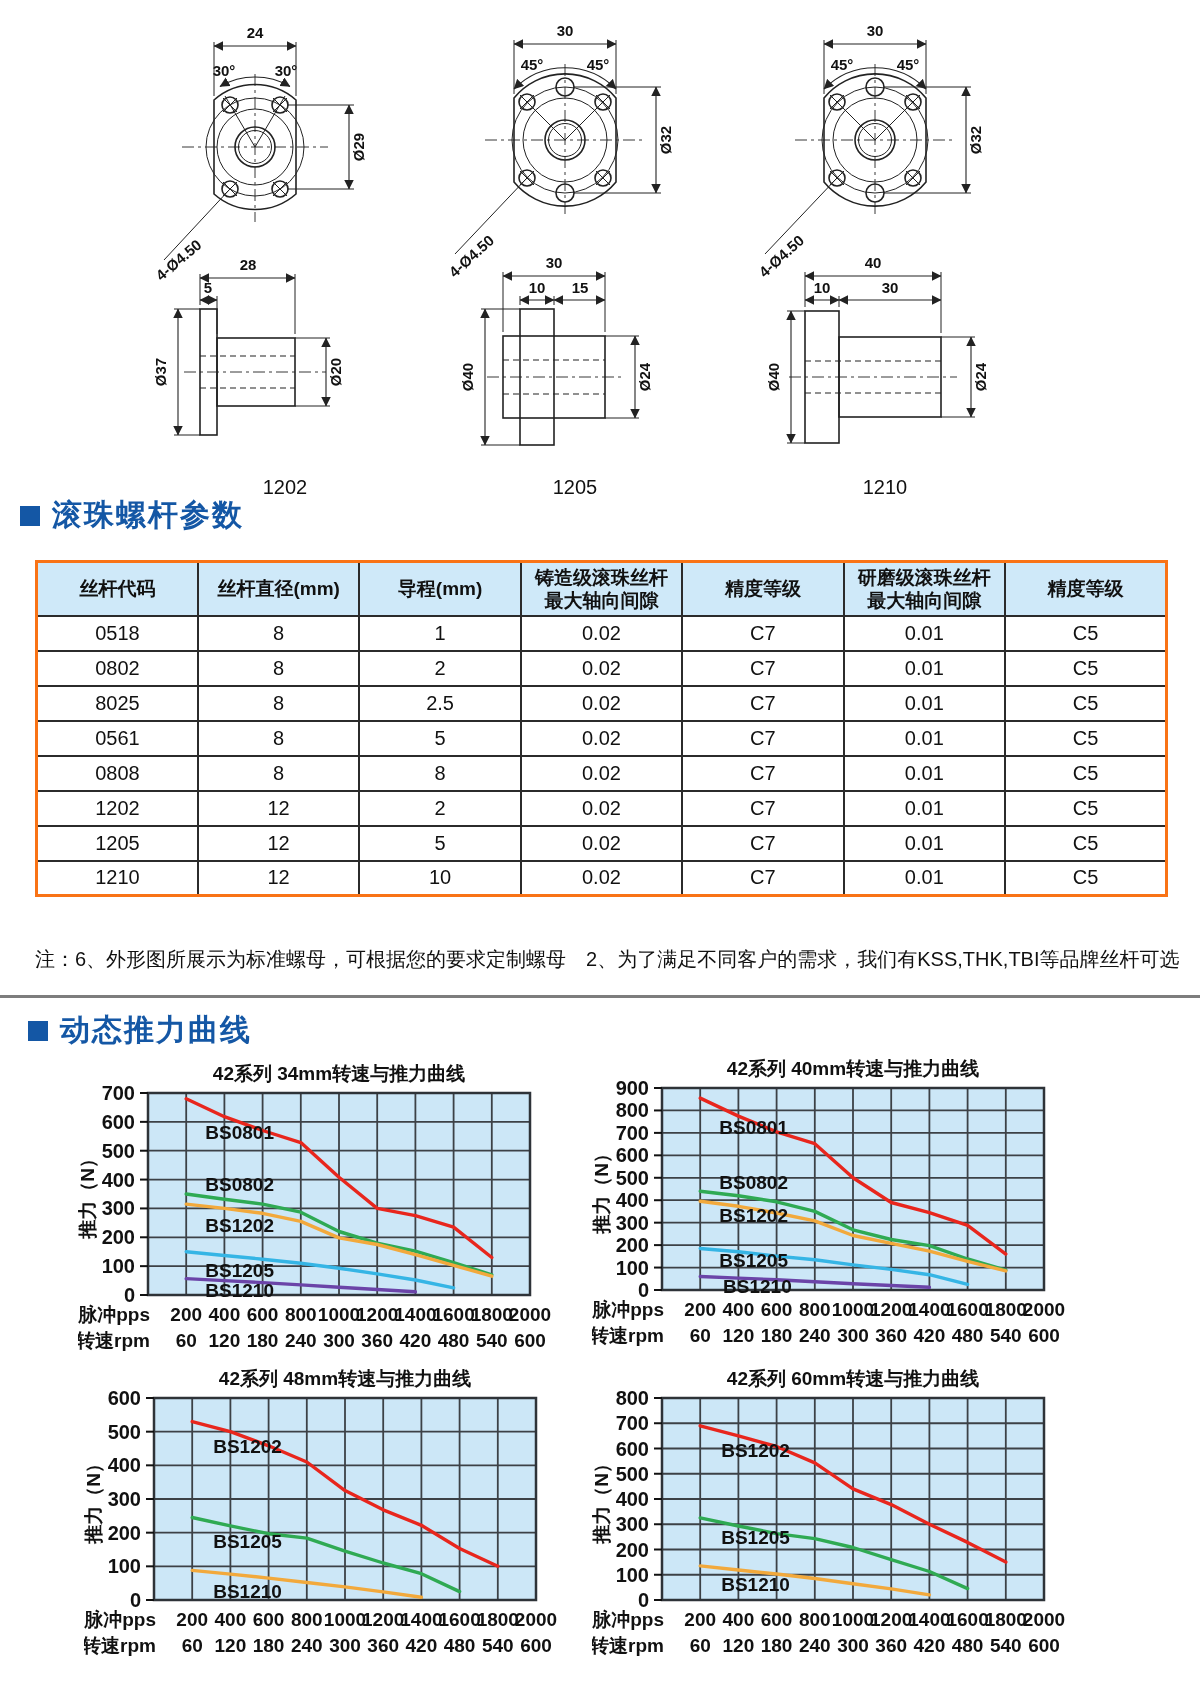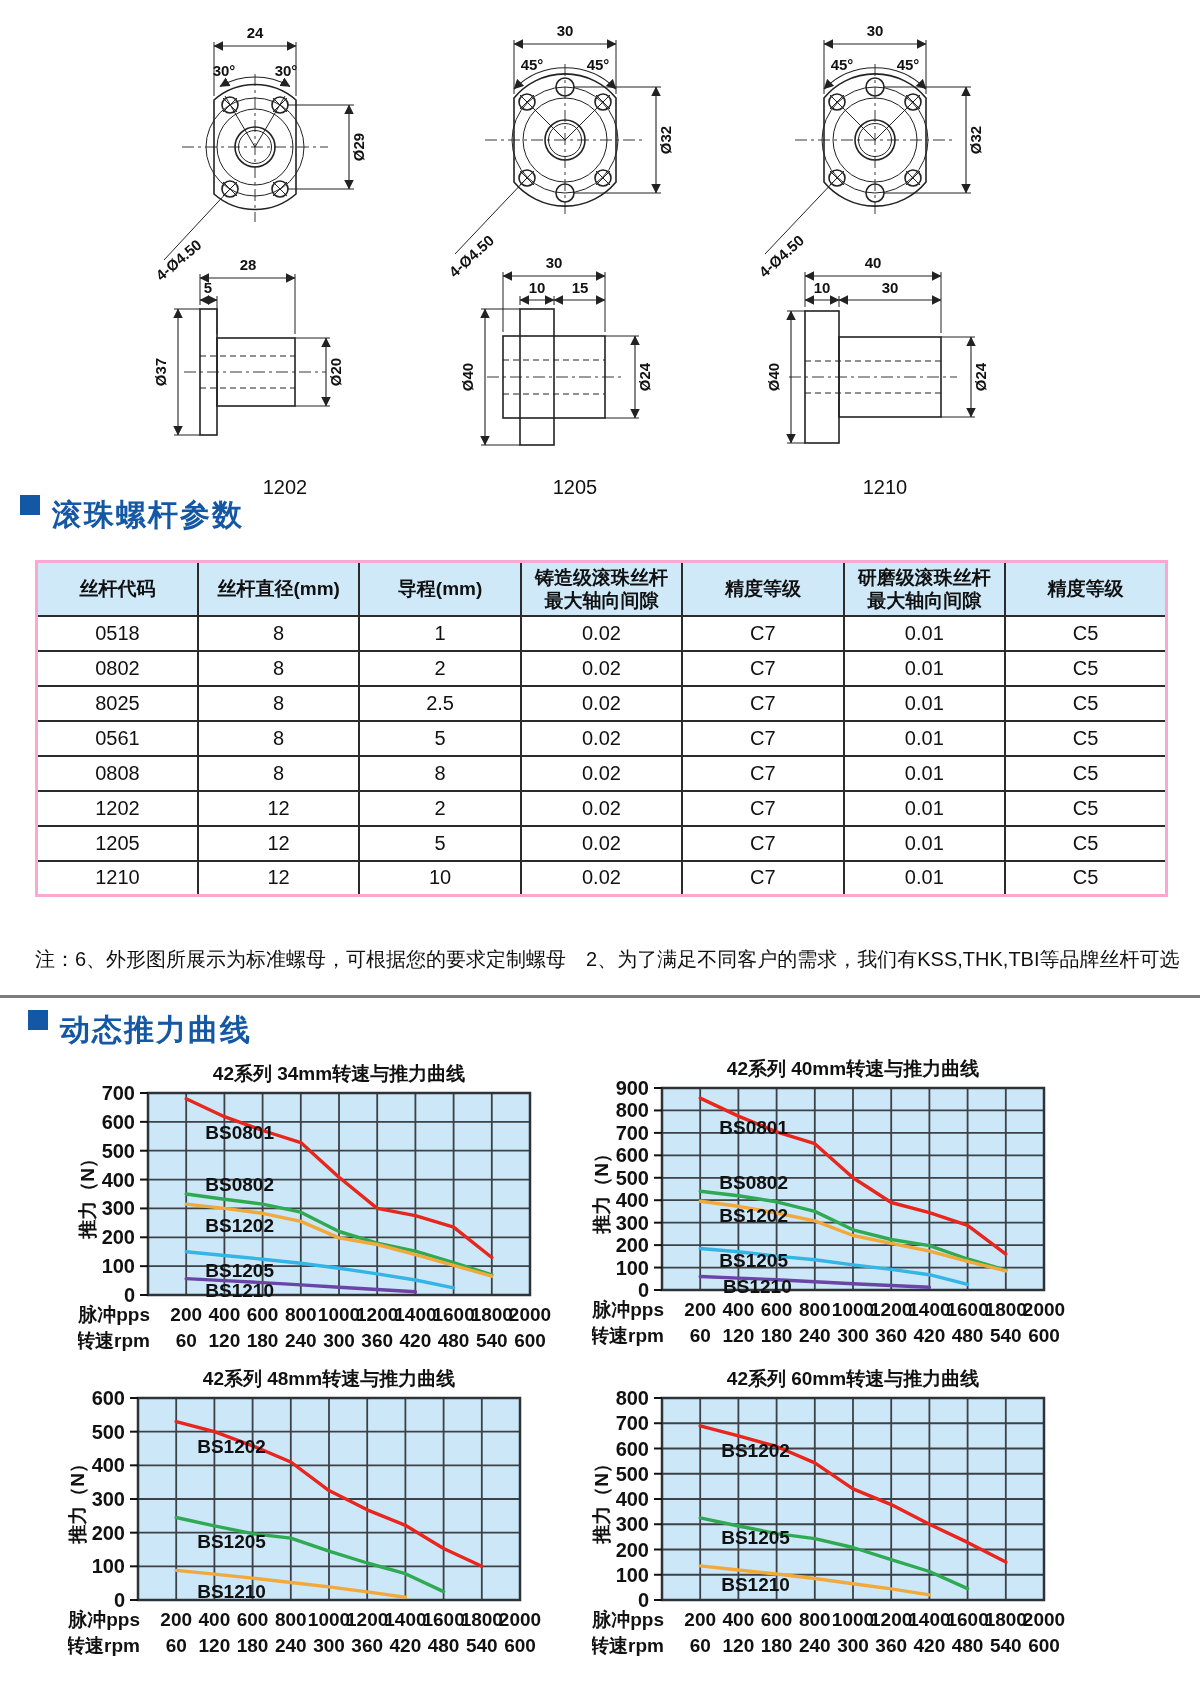--- a/index.html
+++ b/index.html
@@ -1,25 +1,25 @@
 <!DOCTYPE html>
 <html><head>
 <meta charset="utf-8">
 <style>
   *{margin:0;padding:0;box-sizing:border-box}
   html,body{background:#ffffff}
   body{width:1200px;height:1690px;position:relative;font-family:"Liberation Sans","DejaVu Sans",sans-serif;color:#111;overflow:hidden}
   .abs{position:absolute}
 
   
-  .sec-title{display:flex;gap:12px;font-size:30px;font-weight:bold;color:#1457a5;letter-spacing:2px}
+  .sec-title{display:flex;align-items:center;gap:12px;font-size:30px;font-weight:bold;color:#1457a5;letter-spacing:2px}
   .sec-title .sq{width:20px;height:20px;background:#1457a5;flex:0 0 auto}
 
   
-  table.params{border-collapse:collapse;width:1133px;table-layout:fixed;border:3px solid #f9a8d4}
+  table.params{border-collapse:collapse;width:1133px;table-layout:fixed;border:3px solid #f97316}
   .params th,.params td{border:2px solid #2b2b2b;text-align:center;vertical-align:middle}
   .params th{background:#cfe9f9;font-size:19px;font-weight:bold;height:54px;white-space:pre-line;line-height:23px}
   .params td{font-size:20px;height:35px}
 
   .note{font-size:20px;white-space:nowrap}
   .divider{width:1200px;height:3px;background:#7d7d7d}
 
   
   .dl{stroke:#222;stroke-width:1.6;fill:none}
   .dthin{stroke:#222;stroke-width:1;fill:none}
@@ -477,21 +477,21 @@
       <text class="slab" x="127.3" y="76.4">BS0801</text>
       <polyline points="108.2,133.2 146.4,137.7 184.6,143.8 222.8,153.4 261.0,171.8 299.2,181.5 337.4,187.6 375.6,201.0 413.8,212.2" fill="none" stroke="#2faa53" stroke-width="3.4" stroke-linecap="round" stroke-linejoin="round"></polyline>
       <text class="slab" x="127.3" y="130.7">BS0802</text>
       <polyline points="108.2,143.3 146.4,148.3 184.6,155.0 222.8,162.9 261.0,177.5 299.2,185.3 337.4,193.2 375.6,203.3 413.8,212.9" fill="none" stroke="#f2a93c" stroke-width="3.4" stroke-linecap="round" stroke-linejoin="round"></polyline>
       <text class="slab" x="127.3" y="163.9">BS1202</text>
       <polyline points="108.2,190.5 146.4,193.8 184.6,198.1 222.8,201.7 261.0,206.9 299.2,211.4 337.4,216.7 375.6,226.4" fill="none" stroke="#35b5e5" stroke-width="3.4" stroke-linecap="round" stroke-linejoin="round"></polyline>
       <text class="slab" x="127.3" y="208.8">BS1205</text>
       <polyline points="108.2,218.5 146.4,220.1 184.6,221.7 222.8,223.7 261.0,225.7 299.2,227.5 337.4,229.3" fill="none" stroke="#6b44a8" stroke-width="3.4" stroke-linecap="round" stroke-linejoin="round"></polyline>
       <text class="slab" x="131.1" y="235.3">BS1210</text>
     </svg></div>
-<div class="abs" style="left:68px;top:1368px"><svg width="505" height="300" viewBox="0 0 505 300">
+<div class="abs" style="left:84px;top:1368px"><svg width="505" height="300" viewBox="0 0 505 300">
       <text class="ct" text-anchor="middle" x="261" y="17">42系列 48mm转速与推力曲线</text>
       <rect x="70" y="30" width="382" height="202" fill="#cce7f7"></rect>
       <line x1="108.2" y1="30" x2="108.2" y2="232" stroke="#3c4146" stroke-width="1.8"></line>
       <line x1="146.4" y1="30" x2="146.4" y2="232" stroke="#3c4146" stroke-width="1.8"></line>
       <line x1="184.60000000000002" y1="30" x2="184.60000000000002" y2="232" stroke="#3c4146" stroke-width="1.8"></line>
       <line x1="222.8" y1="30" x2="222.8" y2="232" stroke="#3c4146" stroke-width="1.8"></line>
       <line x1="261" y1="30" x2="261" y2="232" stroke="#3c4146" stroke-width="1.8"></line>
       <line x1="299.20000000000005" y1="30" x2="299.20000000000005" y2="232" stroke="#3c4146" stroke-width="1.8"></line>
       <line x1="337.40000000000003" y1="30" x2="337.40000000000003" y2="232" stroke="#3c4146" stroke-width="1.8"></line>
       <line x1="375.6" y1="30" x2="375.6" y2="232" stroke="#3c4146" stroke-width="1.8"></line>

